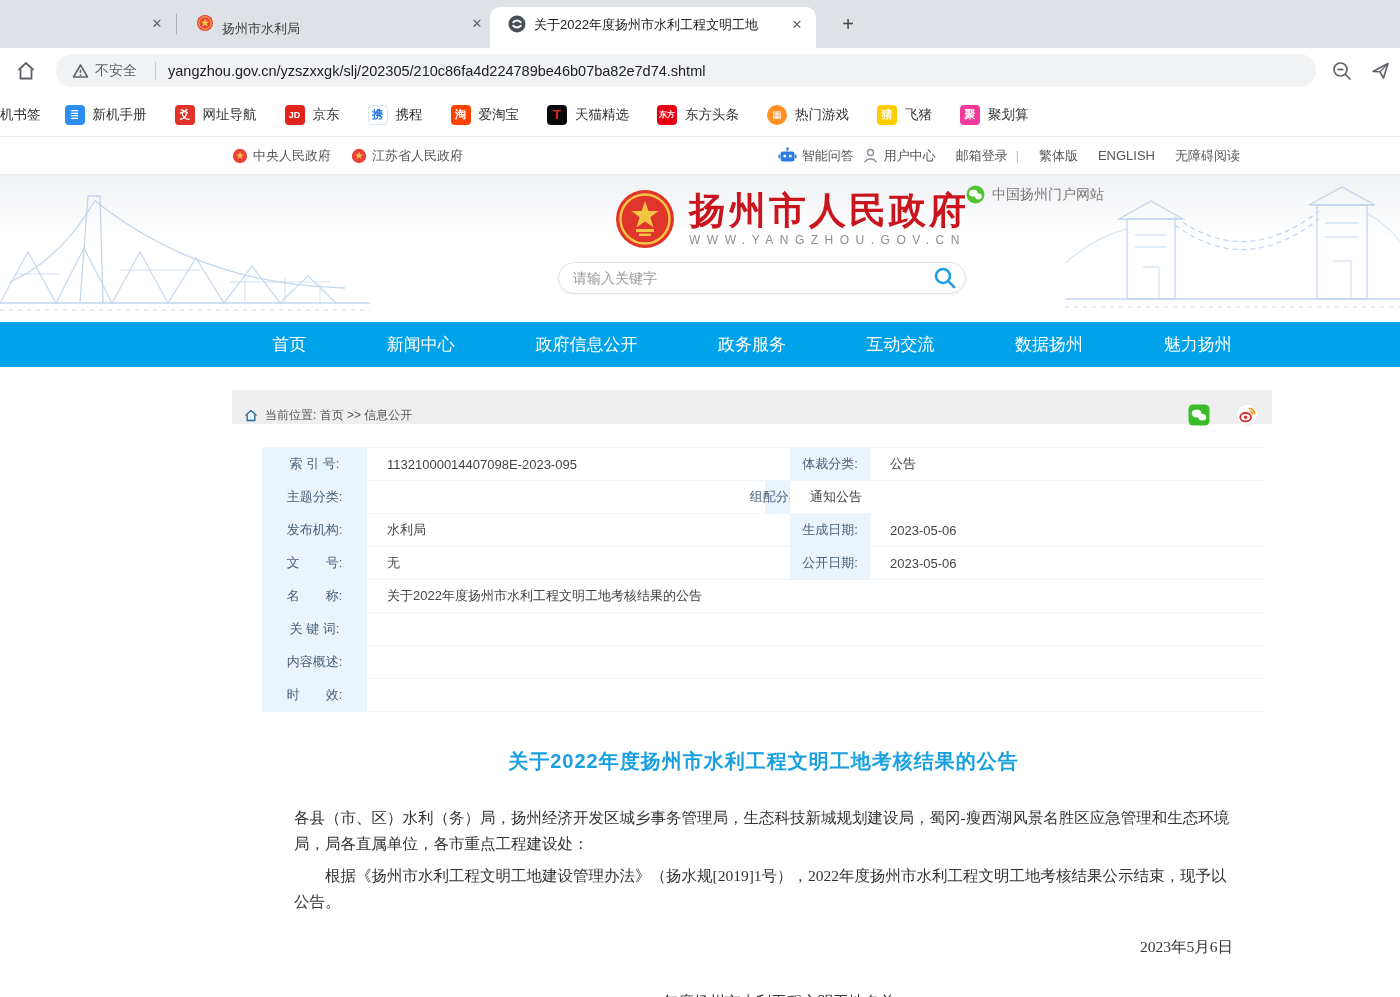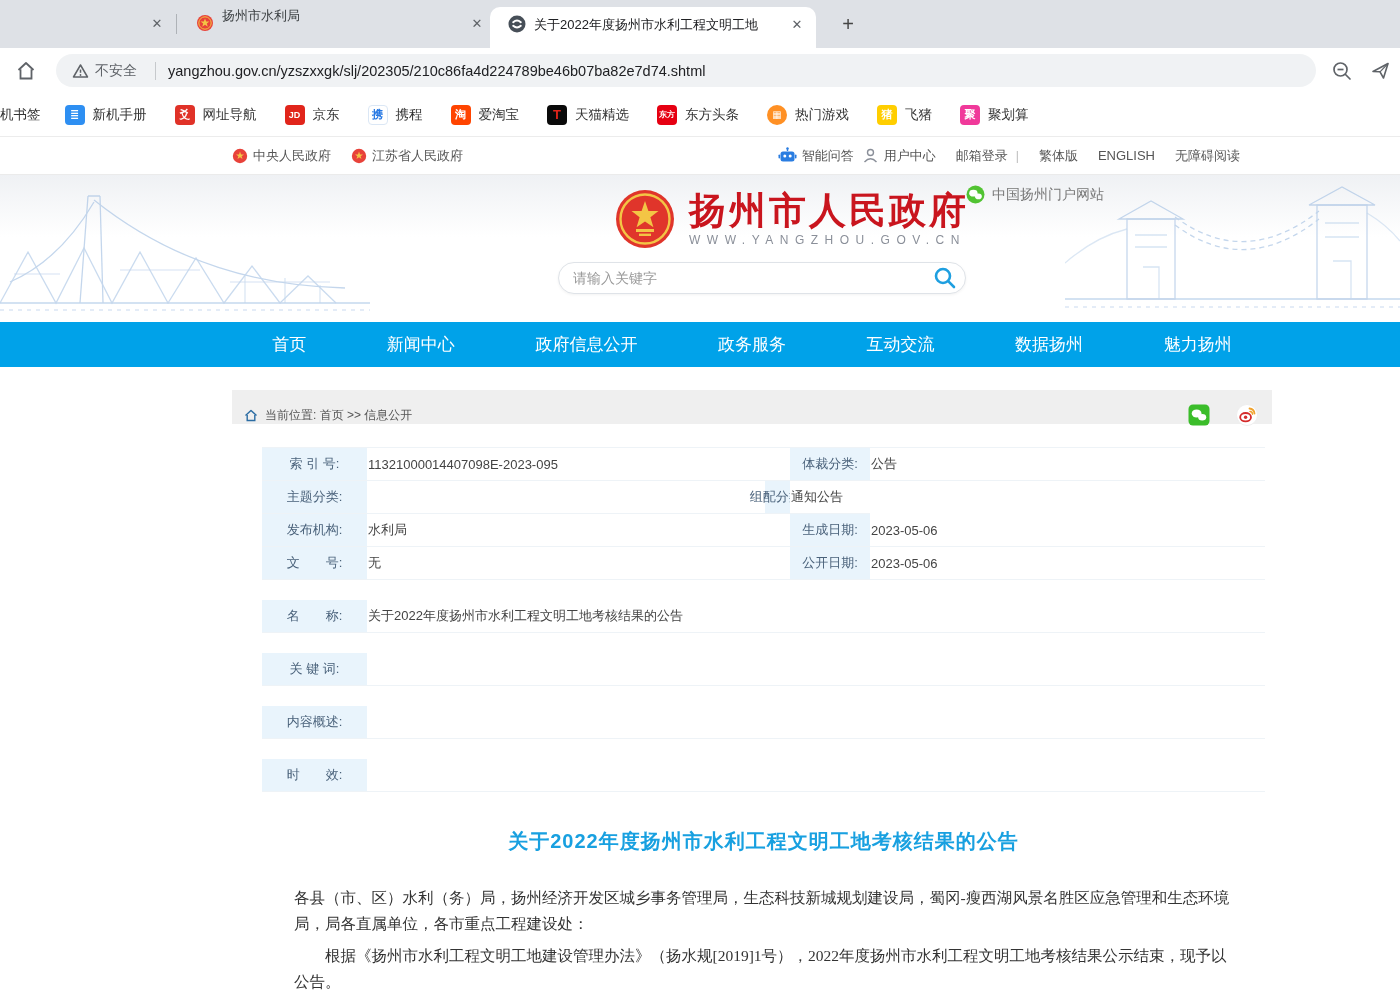--- a/index.html
+++ b/index.html
@@ -3,21 +3,21 @@
 <meta charset="utf-8">
 <style>
   * { margin:0; padding:0; box-sizing:border-box; }
   html,body { width:1400px; height:997px; overflow:hidden; background:#fff;
               font-family:"Liberation Sans","DejaVu Sans",sans-serif; }
 
   
   .tabbar { position:relative; height:48px; background:#dee1e6; }
   .tab-close { position:absolute; top:15px; width:18px; height:18px; color:#5f6368;
                font-size:13px; line-height:18px; text-align:center; cursor:pointer; }
-  .tab-title { position:absolute; top:7px; font-size:13px; color:#3c4043; white-space:nowrap;
+  .tab-title { position:absolute; top:20px; font-size:13px; color:#3c4043; white-space:nowrap;
                overflow:hidden; }
   .tab-favicon { position:absolute; top:14px; width:18px; height:18px; }
   .tab-sep { position:absolute; top:14px; width:1px; height:20px; background:#aeb2b7; }
   .active-tab { position:absolute; left:490px; top:7px; width:326px; height:41px;
                 background:#fff; border-radius:10px 10px 0 0; }
   .active-tab .tab-favicon { left:18px; top:8px; }
   .active-tab .tab-title { left:44px; top:9px; width:238px; color:#202124; }
   .active-tab .tab-close { right:10px; top:9px; }
   .newtab-btn { position:absolute; left:834px; top:10px; width:28px; height:28px;
                 font-size:20px; line-height:28px; text-align:center; color:#444; cursor:pointer; }
@@ -88,24 +88,24 @@
 
   
   .container { margin-left:232px; width:1040px; }
   .breadcrumb { margin-top:23px; height:34px; background:#efefef; display:flex;
                 align-items:center; justify-content:space-between; padding:16px 14px 0 12px; }
   .bc-left { display:flex; align-items:center; gap:7px; font-size:12px; color:#555; }
   .bc-icons { display:flex; align-items:center; gap:26px; }
 
   .doc-table { margin:23px 0 0 30px; width:1003px; border-top:1px solid #eef3f7; font-size:13px; }
   .t-row { display:grid; grid-template-columns:105px 398px 25px 80px 395px; height:33px; }
-  .t-row.full { grid-template-columns:105px 898px;margin-top:20px; }
+  .t-row.full { grid-template-columns:105px 898px; }
   .t-label { background:#e9f4fc; color:#49617a; display:flex; align-items:center;
              justify-content:center; border-bottom:1px solid #eef3f7; white-space:pre; }
-  .t-value { color:#444; display:flex; align-items:center; padding-left:1px;
+  .t-value { color:#444; display:flex; align-items:center; padding-left:20px;
              border-bottom:1px solid #eef3f7; background:#fff; }
   .t-gap { border-bottom:1px solid #eef3f7; background:#fff; }
 
   .article { margin-left:30px; width:1003px; font-family:"Liberation Serif","DejaVu Serif",serif; color:#333; }
   .art-title { margin-top:36px; text-align:center; font-size:20px; font-weight:bold; color:#18a0e0;
                font-family:"Liberation Sans","DejaVu Sans",sans-serif; letter-spacing:1px; }
   .art-body { padding:0 32px; }
   .art-p1 { margin-top:30px; font-size:15.5px; line-height:26px; }
   .art-p2 { margin-top:6px; font-size:15.5px; line-height:26px; text-indent:2em; }
   .art-date { margin-top:22px; font-size:15.5px; text-align:right; }

